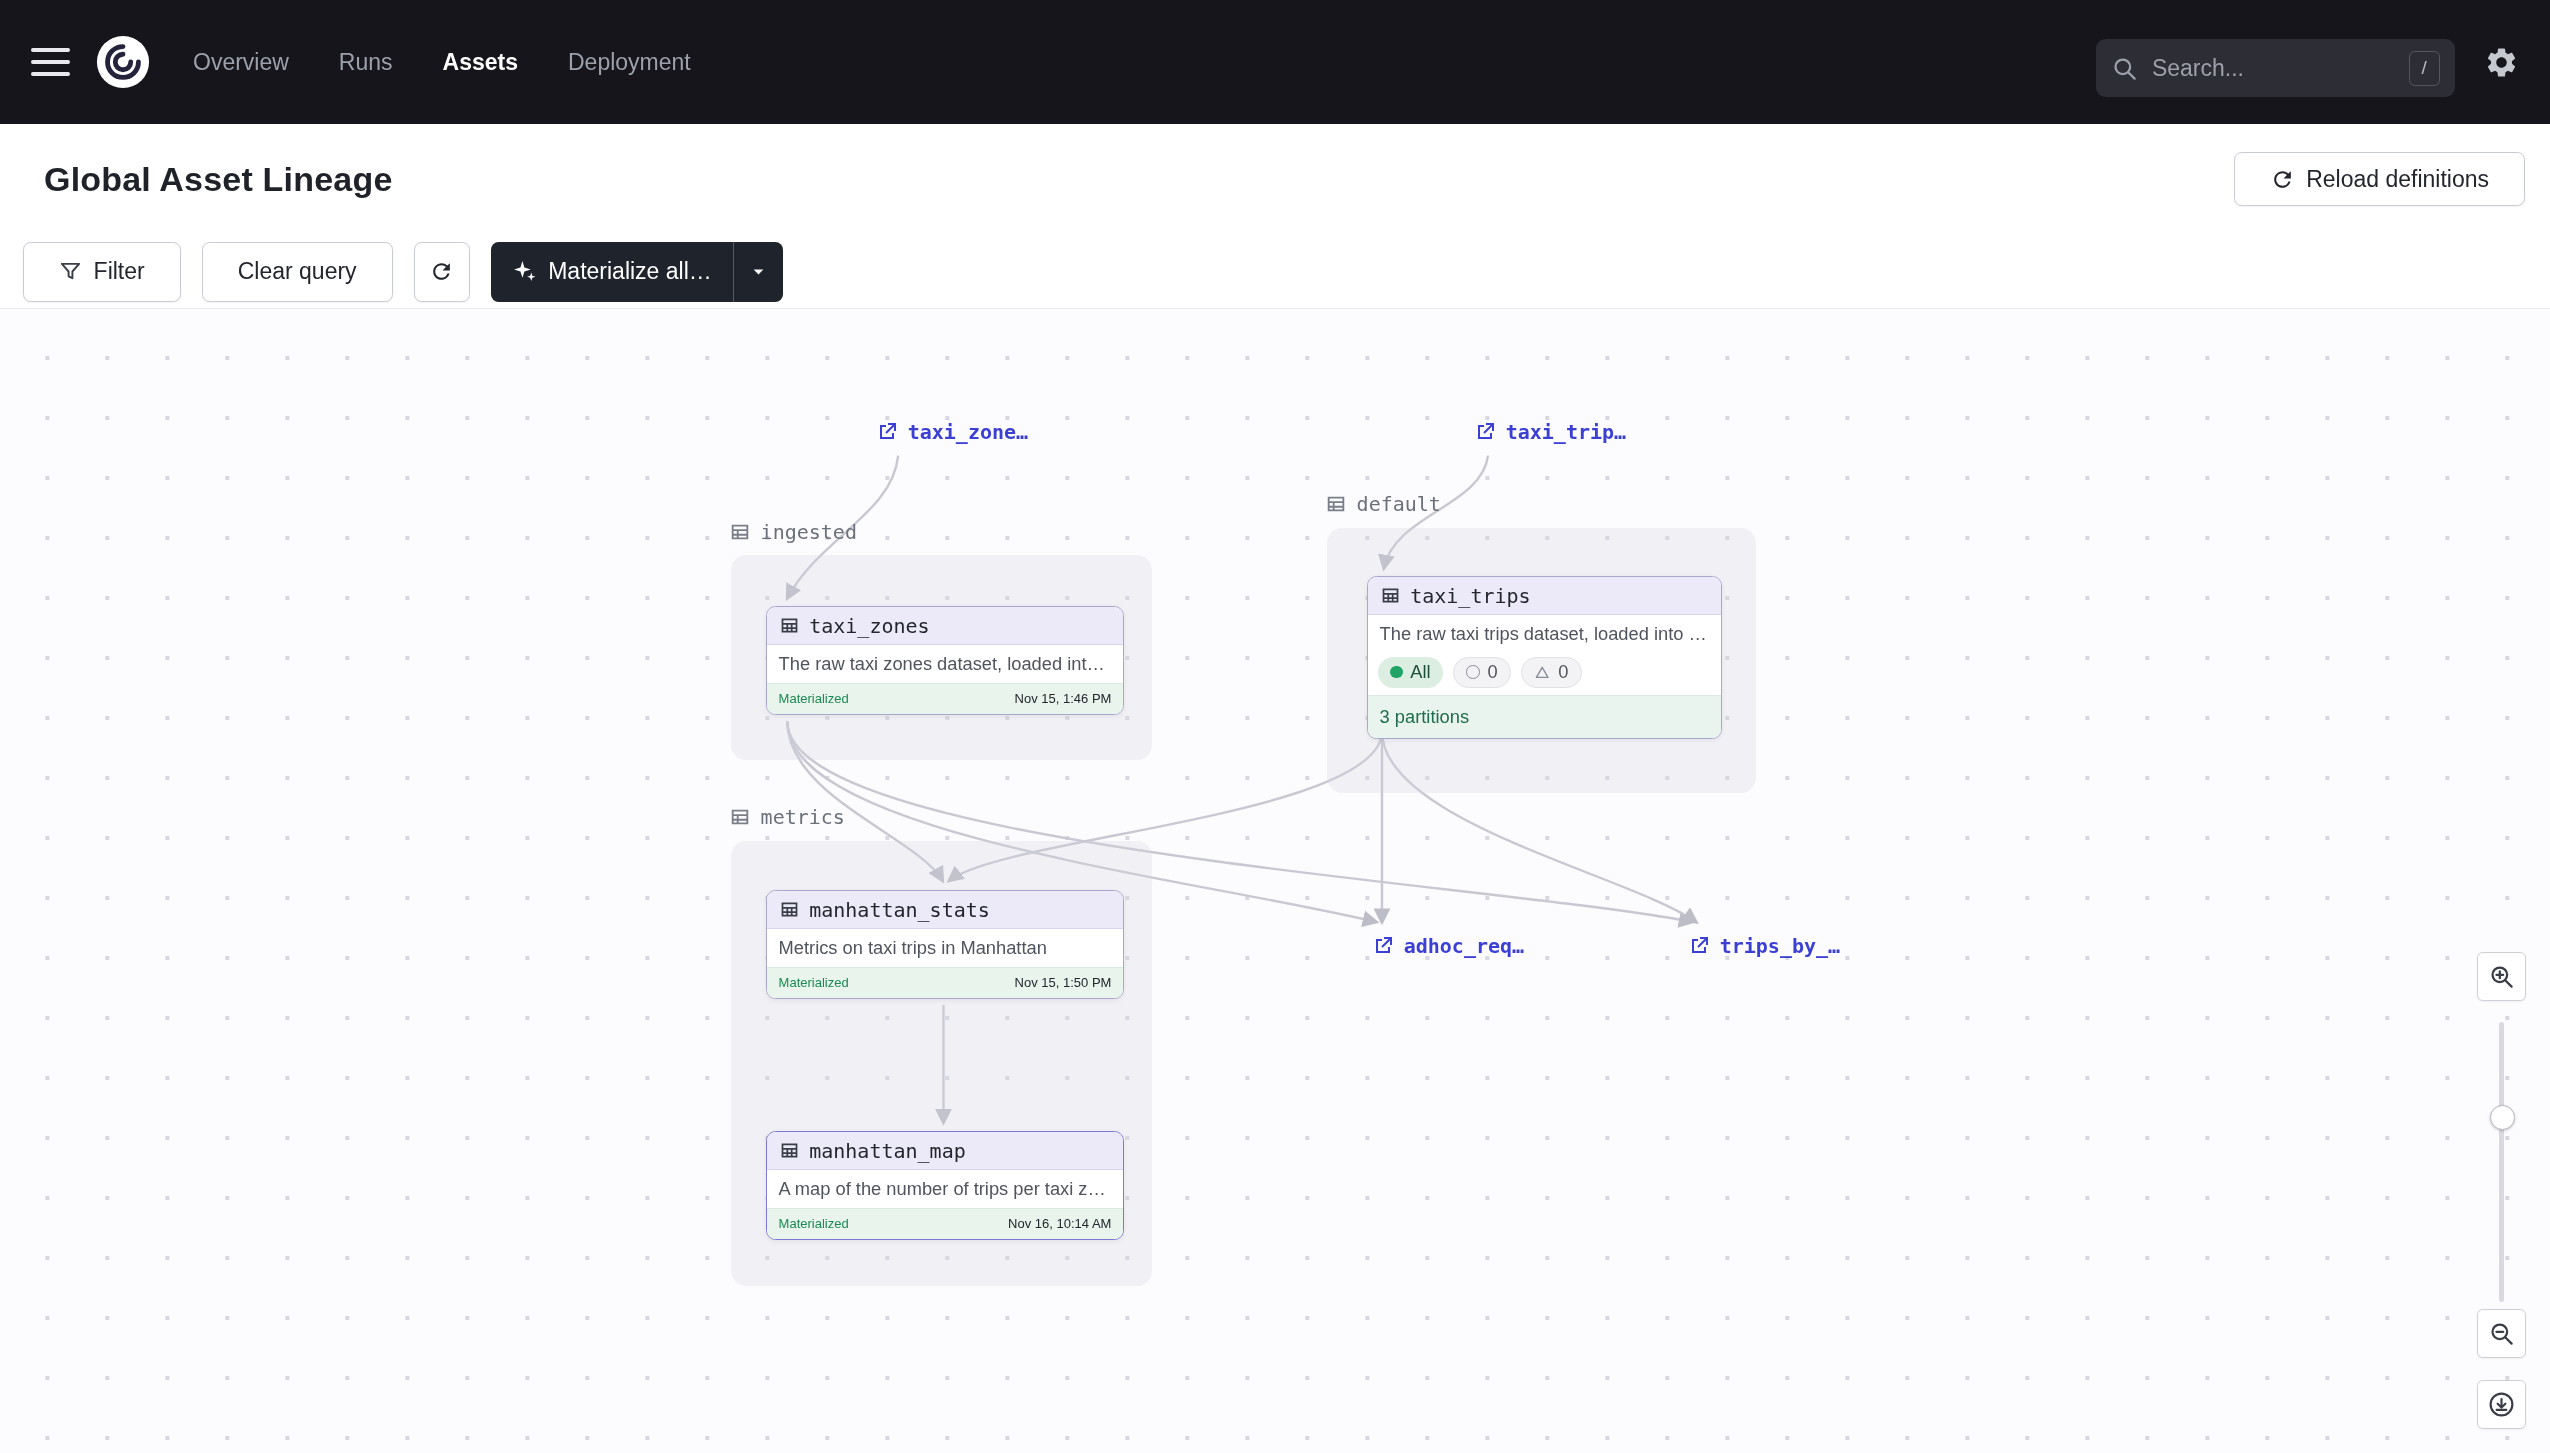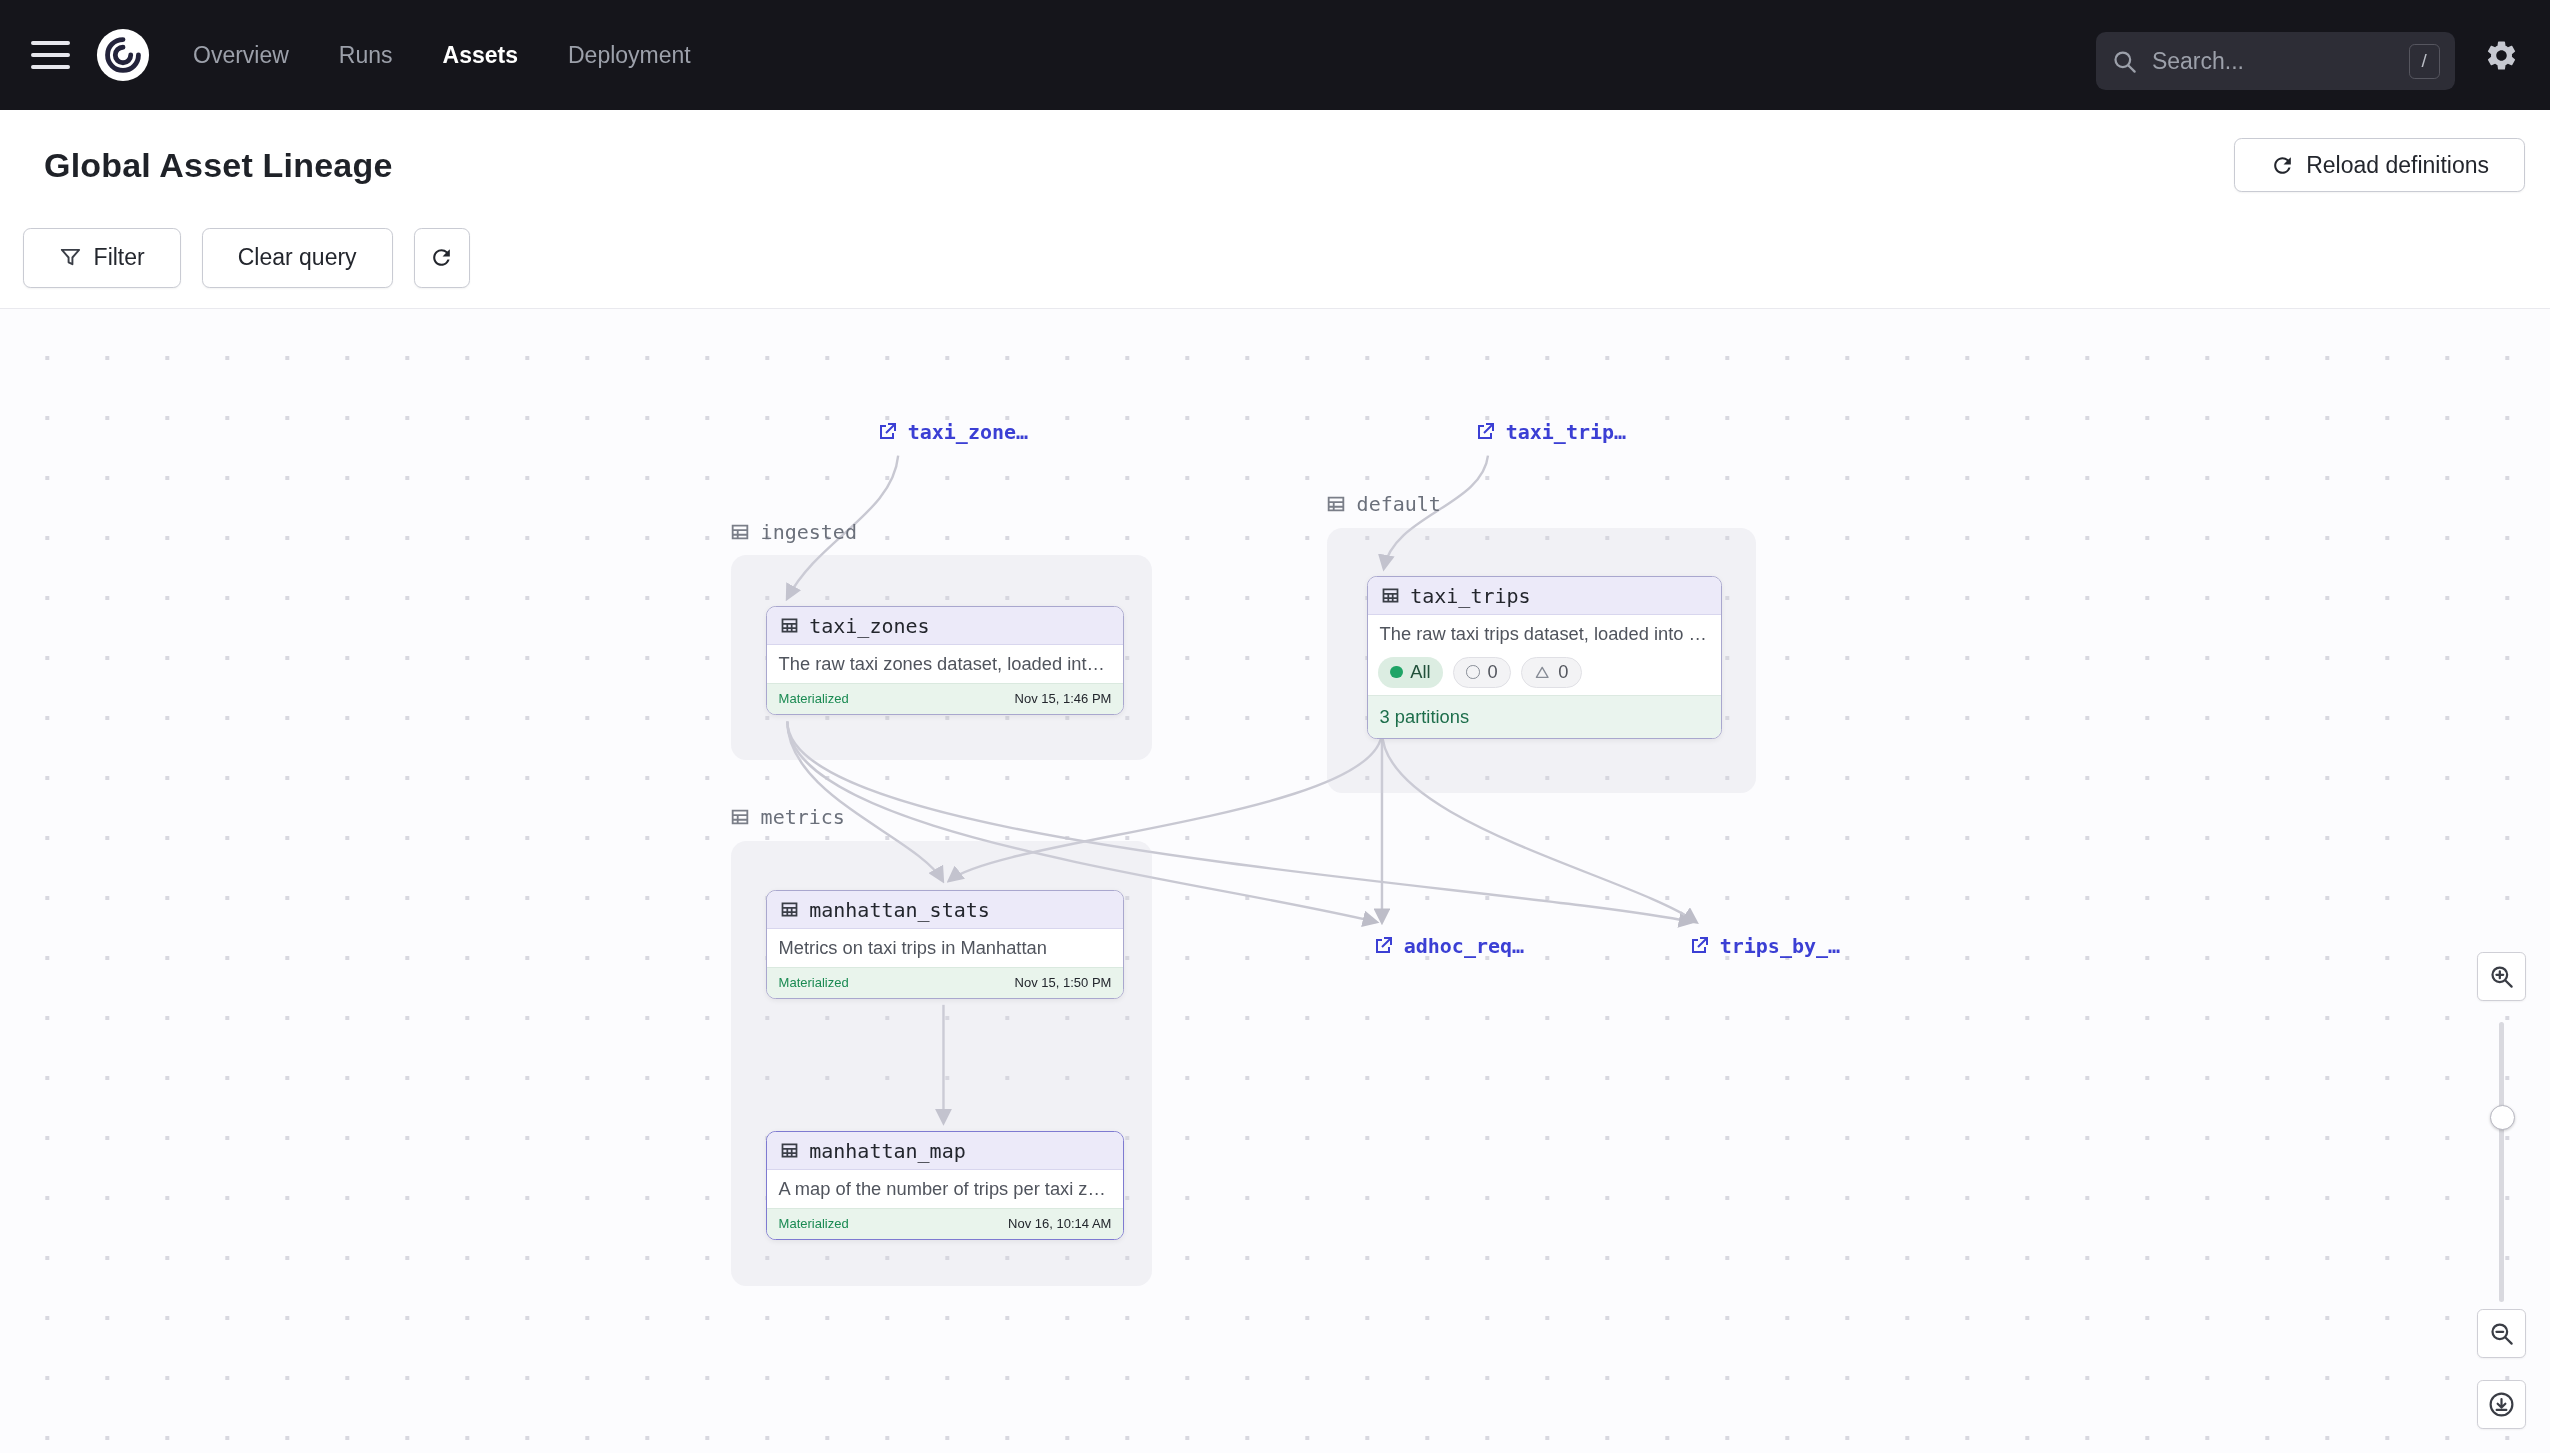--- a/index.html
+++ b/index.html
@@ -1,21 +1,21 @@
 <!DOCTYPE html>
 <html><head>
 <meta charset="utf-8">
 <style>
   * { margin:0; padding:0; box-sizing:border-box; }
   html,body { width:2550px; height:1453px; overflow:hidden; background:#fff;
     font-family:"Liberation Sans", sans-serif; }
   #app { position:relative; width:2550px; height:1453px; }
 
   
-  .navbar { display:flex; align-items:center; height:110px; background:#15151B; padding:0 31px; }
+  .navbar { display:flex; align-items:center; height:124px; background:#15151B; padding:0 31px; }
   .hamburger { width:39px; display:flex; flex-direction:column; gap:7.7px; cursor:pointer; margin-right:25px; }
   .hamburger span { display:block; height:3.9px; border-radius:1.9px; background:#E8E8EE; }
   .logo { margin-right:42px; display:flex; align-items:center; }
   .nav-menu { display:flex; align-items:center; gap:50px; }
   .nav-item { font-size:23px; color:#9CA0AA; cursor:pointer; }
   .nav-item.active { color:#FFFFFF; font-weight:700; }
   .nav-spacer { flex:1; }
   .search-box { width:359px; height:58px; background:#2D2D36; border-radius:9.6px;
     display:flex; align-items:center; gap:13.5px; padding:0 15.4px;margin-top:12px; }
   .search-box .ph { color:#9CA0AA; font-size:23px; }
@@ -151,20 +151,34 @@
     <button class="btn">
       <span>Clear query</span>
     </button>
 
     <button class="btn sq-btn">
       <svg width="25" height="25" viewBox="0 0 24 24">
         <path fill="#23262D" d="M17.65 6.35A7.96 7.96 0 0 0 12 4c-4.42 0-7.99 3.58-7.99 8s3.57 8 7.99 8c3.73 0 6.84-2.55 7.73-6h-2.08A5.99 5.99 0 0 1 12 18c-3.31 0-6-2.69-6-6s2.69-6 6-6c1.66 0 3.14.69 4.22 1.78L13 11h7V4l-2.35 2.35z"></path>
       </svg>
     </button>
 
+    <div class="split-btn">
+      <div class="split-main">
+        <svg width="25" height="25" viewBox="0 0 24 24">
+          <path fill="#fff" d="M10 2l1.9 6.1L18 10l-6.1 1.9L10 18l-1.9-6.1L2 10l6.1-1.9z"></path>
+          <path fill="#fff" d="M18.5 13l1 3 3 1-3 1-1 3-1-3-3-1 3-1z"></path>
+        </svg>
+        <span>Materialize all…</span>
+      </div>
+      <div class="split-caret">
+        <svg width="23" height="23" viewBox="0 0 24 24">
+          <path fill="#fff" d="M7 10l5 5 5-5z"></path>
+        </svg>
+      </div>
+    </div>
   </section>
 
   <div class="canvas">
 
     <svg class="edges" width="2550" height="1145" viewBox="0 0 2646 1188">
       <defs>
         <marker id="arrow" viewBox="0 0 10 10" refX="8" refY="5" markerWidth="7" markerHeight="7" orient="auto-start-reverse">
           <path d="M0 0L10 5L0 10z" fill="#BDBDC8"></path>
         </marker>
       </defs>

